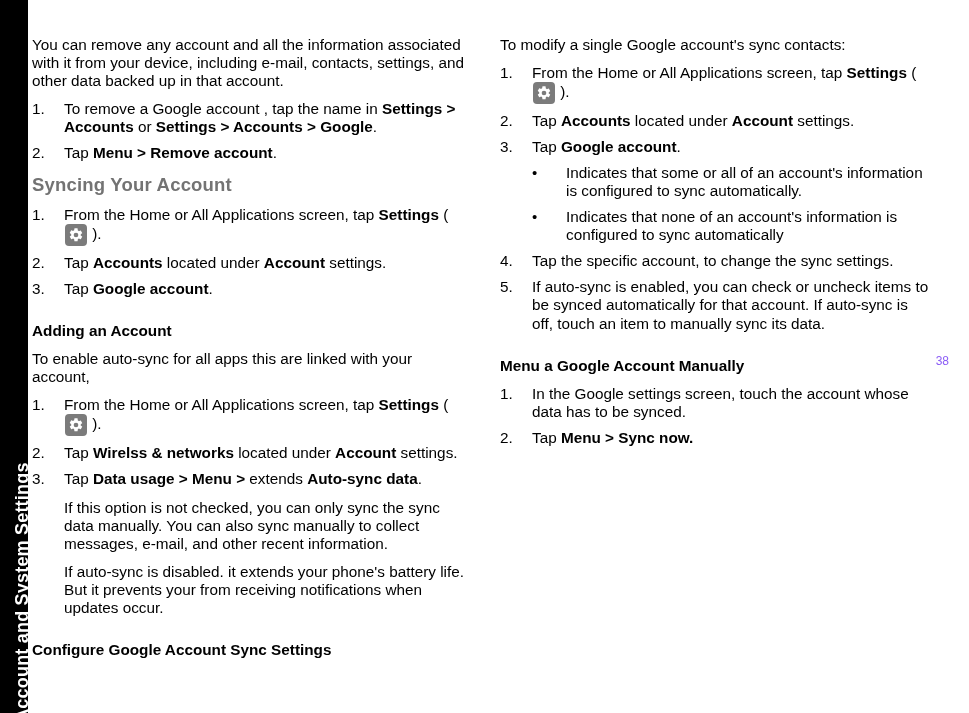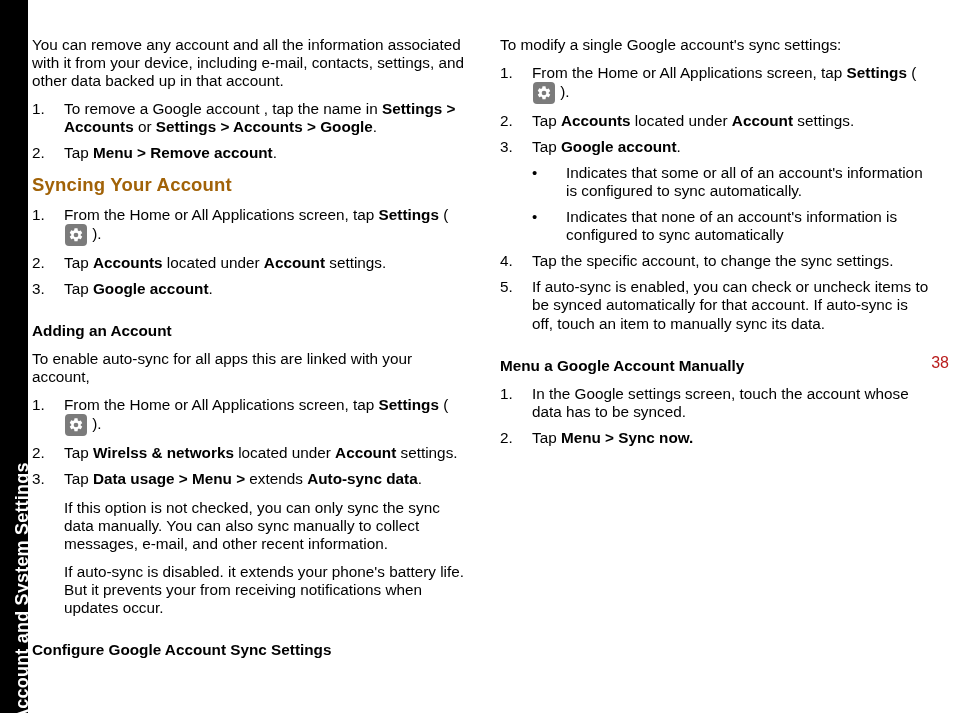--- a/index.html
+++ b/index.html
@@ -71,21 +71,21 @@
   }
   .bullet-li .dot {
     flex: 0 0 34px;
     text-align: left;
     font-size: 15px;
   }
   .bullet-li .txt { flex: 1; }
   .h-red {
     font-family: "Arial Narrow", Arial, sans-serif;
     font-stretch: condensed;
-    color: #a16207;
+    color: #737373;
     font-size: 18.5px;
     font-weight: 600;
     margin-top: 12px;
     margin-bottom: 10px;
     letter-spacing: 0.2px;
   }
   .h-bold {
     font-weight: bold;
     margin-top: 24px;
     margin-bottom: 10px;
@@ -106,22 +106,22 @@
     position: absolute;
     left: 3px;
     top: 3px;
     width: 16px;
     height: 16px;
   }
   .page-num {
     position: absolute;
     right: 20px;
     top: 354px;
-    color: #b91c1c;
-    font-size: 16px;
+    color: #8b5cf6;
+    font-size: 12px;
   }
   .indent-block {
     padding-left: 32px;
     margin-bottom: 10px;
   }
 </style>
 </head>
 <body>
 
 <div class="page">
@@ -186,21 +186,21 @@
         <span class="num">3.</span>
         <span class="txt"><span>Tap </span><b>Data usage &gt; Menu &gt; </b><span>extends </span><b>Auto-sync data</b><span>.</span></span>
       </div>
     </div>
 
     <p class="indent-block">If this option is not checked, you can only sync the sync data manually. You can also sync manually to collect messages, e-mail, and other recent information.</p>
     <p class="indent-block">If auto-sync is disabled. it extends your phone's battery life. But it prevents your from receiving notifications when updates occur.</p>
 
     <div class="h-bold">Configure Google Account Sync Settings</div>
 
-    <p>To modify a single Google account's sync settings:</p>
+    <p>To modify a single Google account's sync contacts:</p>
 
     <div class="ol">
       <div class="li">
         <span class="num">1.</span>
         <span class="txt"><span>From the Home or All Applications screen, tap </span><b>Settings</b><span> ( </span><span class="gear-icon"><svg viewBox="0 0 24 24">
                 <path fill="#fff" d="M19.14 12.94a7 7 0 0 0 .05-.94 7 7 0 0 0-.05-.94l2.03-1.58a.5.5 0 0 0 .12-.64l-1.92-3.32a.5.5 0 0 0-.6-.22l-2.39.96a7.03 7.03 0 0 0-1.62-.94l-.36-2.54A.5.5 0 0 0 13.9 2h-3.8a.5.5 0 0 0-.5.42l-.36 2.54c-.58.24-1.12.55-1.62.94l-2.39-.96a.5.5 0 0 0-.6.22L2.71 8.48a.5.5 0 0 0 .12.64l2.03 1.58a7 7 0 0 0-.05.94 7 7 0 0 0 .05.94l-2.03 1.58a.5.5 0 0 0-.12.64l1.92 3.32c.13.22.39.31.6.22l2.39-.96c.5.39 1.04.7 1.62.94l.36 2.54a.5.5 0 0 0 .5.42h3.8a.5.5 0 0 0 .5-.42l.36-2.54c.58-.24 1.12-.55 1.62-.94l2.39.96c.21.09.47 0 .6-.22l1.92-3.32a.5.5 0 0 0-.12-.64l-2.03-1.58zM12 15.5A3.5 3.5 0 1 1 12 8.5a3.5 3.5 0 0 1 0 7z"></path>
               </svg></span><span> ).</span></span>
       </div>
       <div class="li">
         <span class="num">2.</span>

